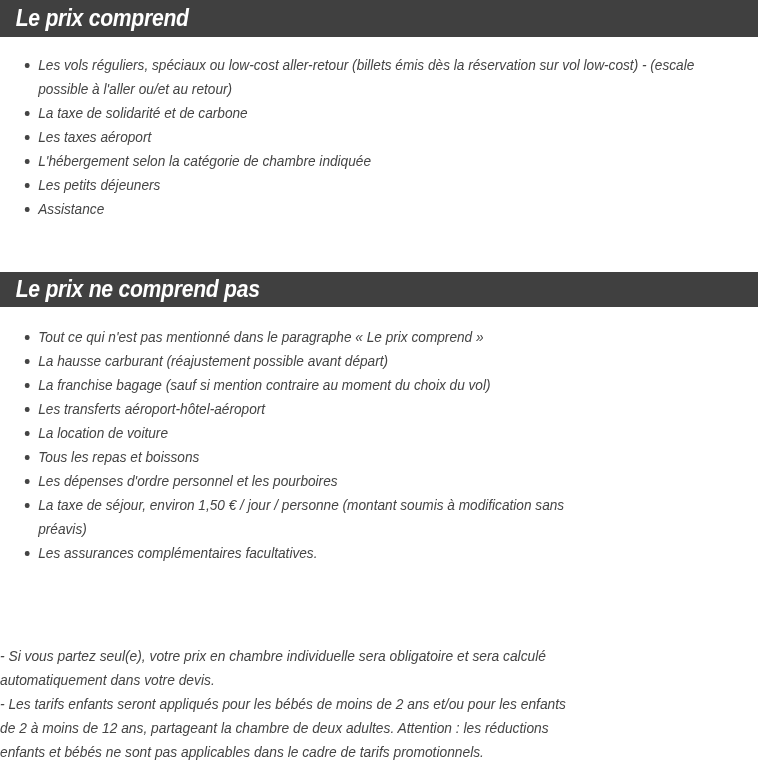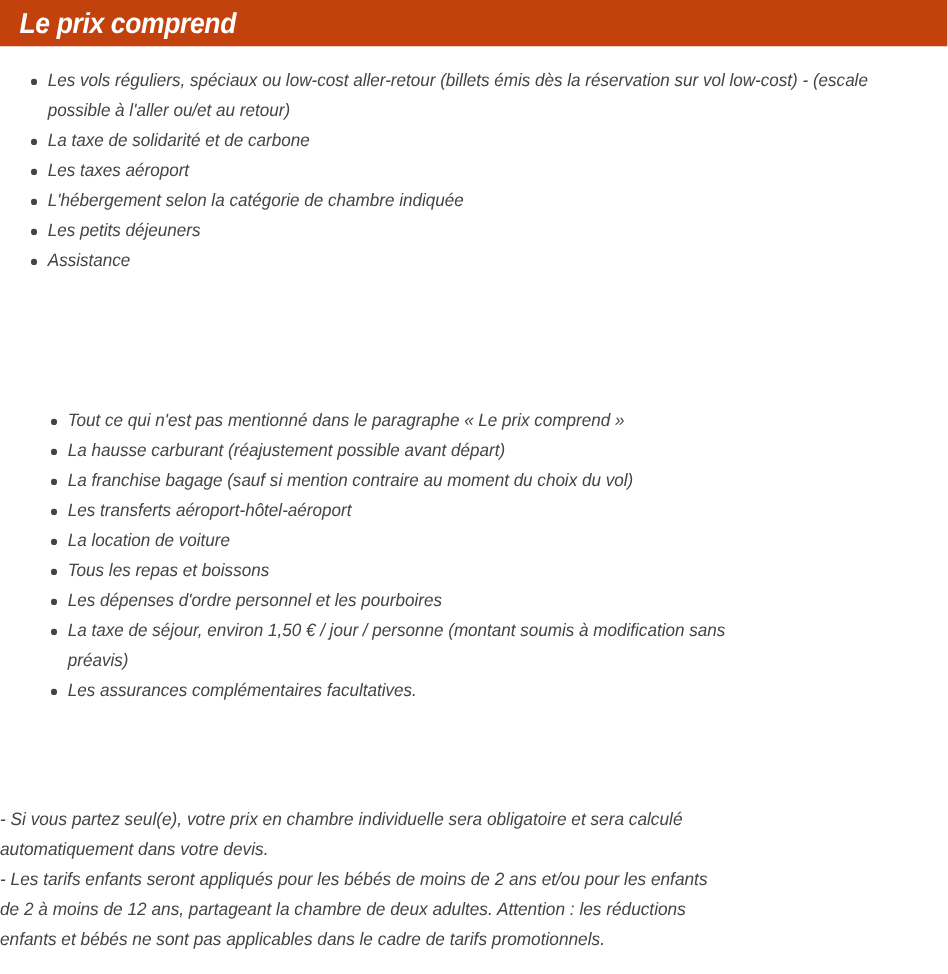--- a/index.html
+++ b/index.html
@@ -15,21 +15,21 @@
   }
   .page {
     position: relative;
     width: 758px;
     height: 779px;
     background: #ffffff;
   }
 
   
   .section-bar {
-    background: #c2410c;
+    background: #404040;
     width: 100%;
     box-sizing: border-box;
     display: flex;
     align-items: center;
   }
   .section-bar-title {
     color: #ffffff;
     font-family: "Liberation Sans", sans-serif;
     font-style: italic;
     font-weight: bold;
@@ -81,21 +81,21 @@
     padding: 0 10px 0 0;
     transform: scaleX(0.965);
     transform-origin: left top;
   }
 
   
   #sec-inclus-bar      { position:absolute; top:0px;   left:0; height:37px; }
   #sec-inclus-body     { position:absolute; top:53px;  left:0; width:758px; }
 
   #sec-exclus-bar      { position:absolute; top:272px; left:0; height:35px; }
-  #sec-exclus-body     { position:absolute; top:325px; left:16px; width:602px; }
+  #sec-exclus-body     { position:absolute; top:325px; left:0; width:602px; }
 
   #sec-savoir-bar      { position:absolute; top:590px; left:0; height:37px; }
   #sec-savoir-body     { position:absolute; top:644px; left:0; width:613px; }
 
   .note-block + .note-block { margin-top: 0px; }
 </style>
 </head>
 <body>
 
 <div class="page">
@@ -108,20 +108,23 @@
     <ul class="bullet-list">
       <li>Les vols réguliers,  spéciaux ou low-cost aller-retour (billets émis dès la réservation sur vol low-cost) - (escale possible à l'aller ou/et au retour)</li>
       <li>La taxe de solidarité et de carbone</li>
       <li>Les taxes aéroport</li>
       <li>L'hébergement selon la catégorie de chambre indiquée</li>
       <li>Les petits déjeuners</li>
       <li>Assistance</li>
     </ul>
   </div>
 
+  <div class="section-bar" id="sec-exclus-bar">
+    <div class="section-bar-title">Le prix ne comprend pas</div>
+  </div>
 
   <div id="sec-exclus-body">
     <ul class="bullet-list">
       <li>Tout ce qui n'est pas mentionné dans le paragraphe « Le prix comprend »</li>
       <li>La hausse carburant (réajustement possible avant départ)</li>
       <li>La franchise bagage (sauf si mention contraire au moment du choix du vol)</li>
       <li>Les transferts aéroport-hôtel-aéroport</li>
       <li>La location de voiture</li>
       <li>Tous les repas et boissons</li>
       <li>Les dépenses d'ordre personnel et les pourboires</li>

